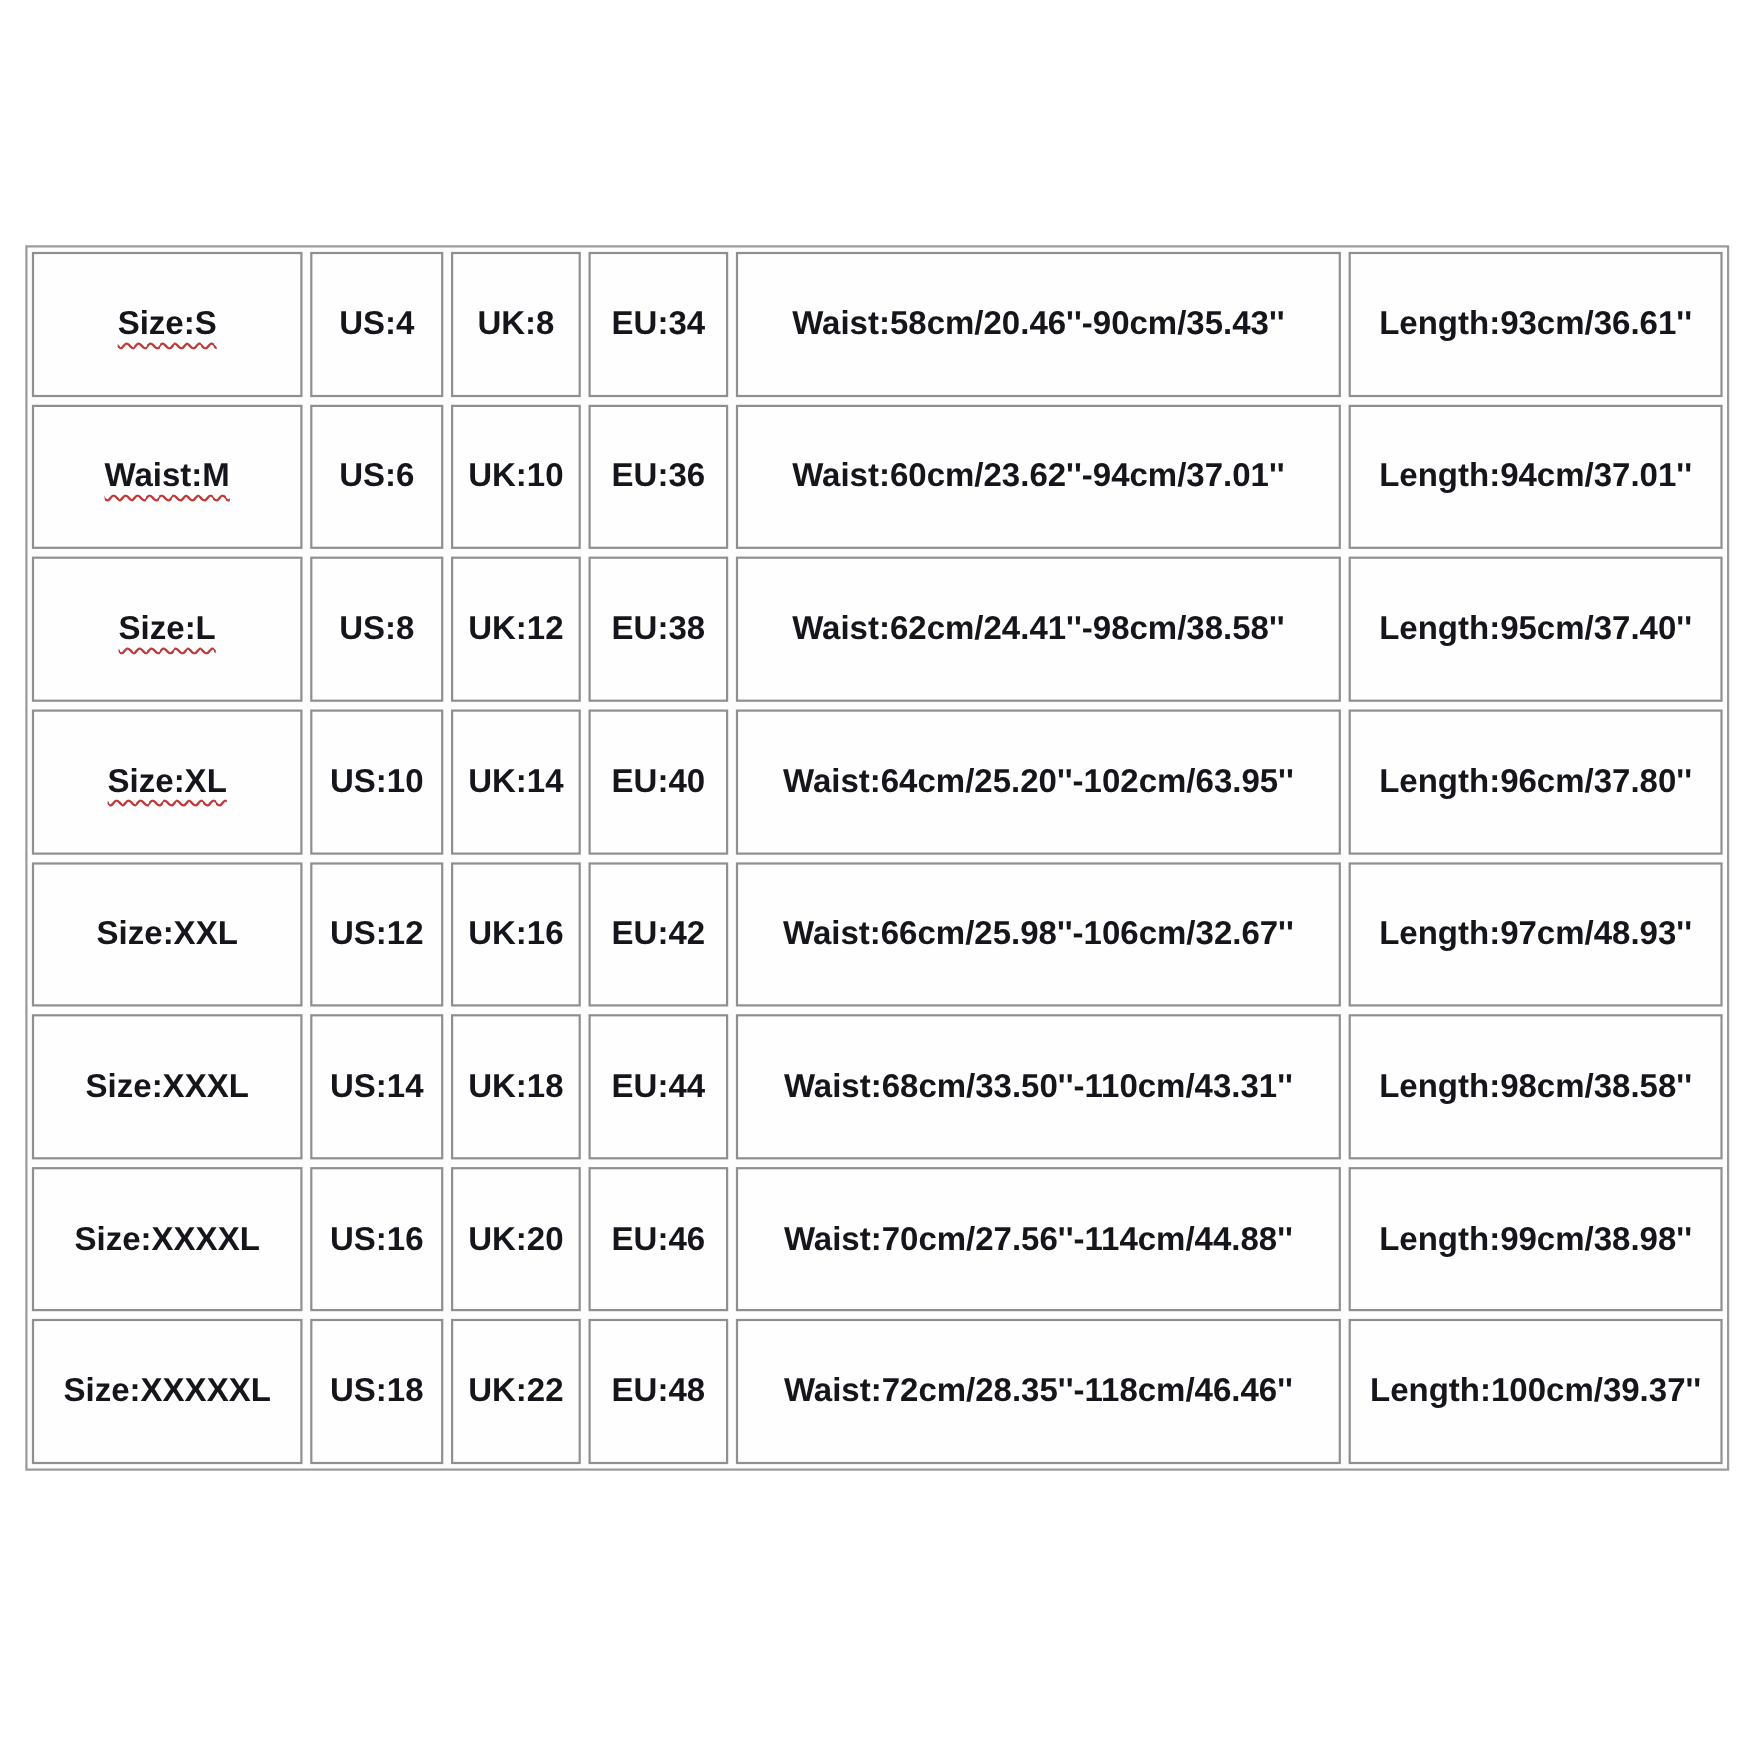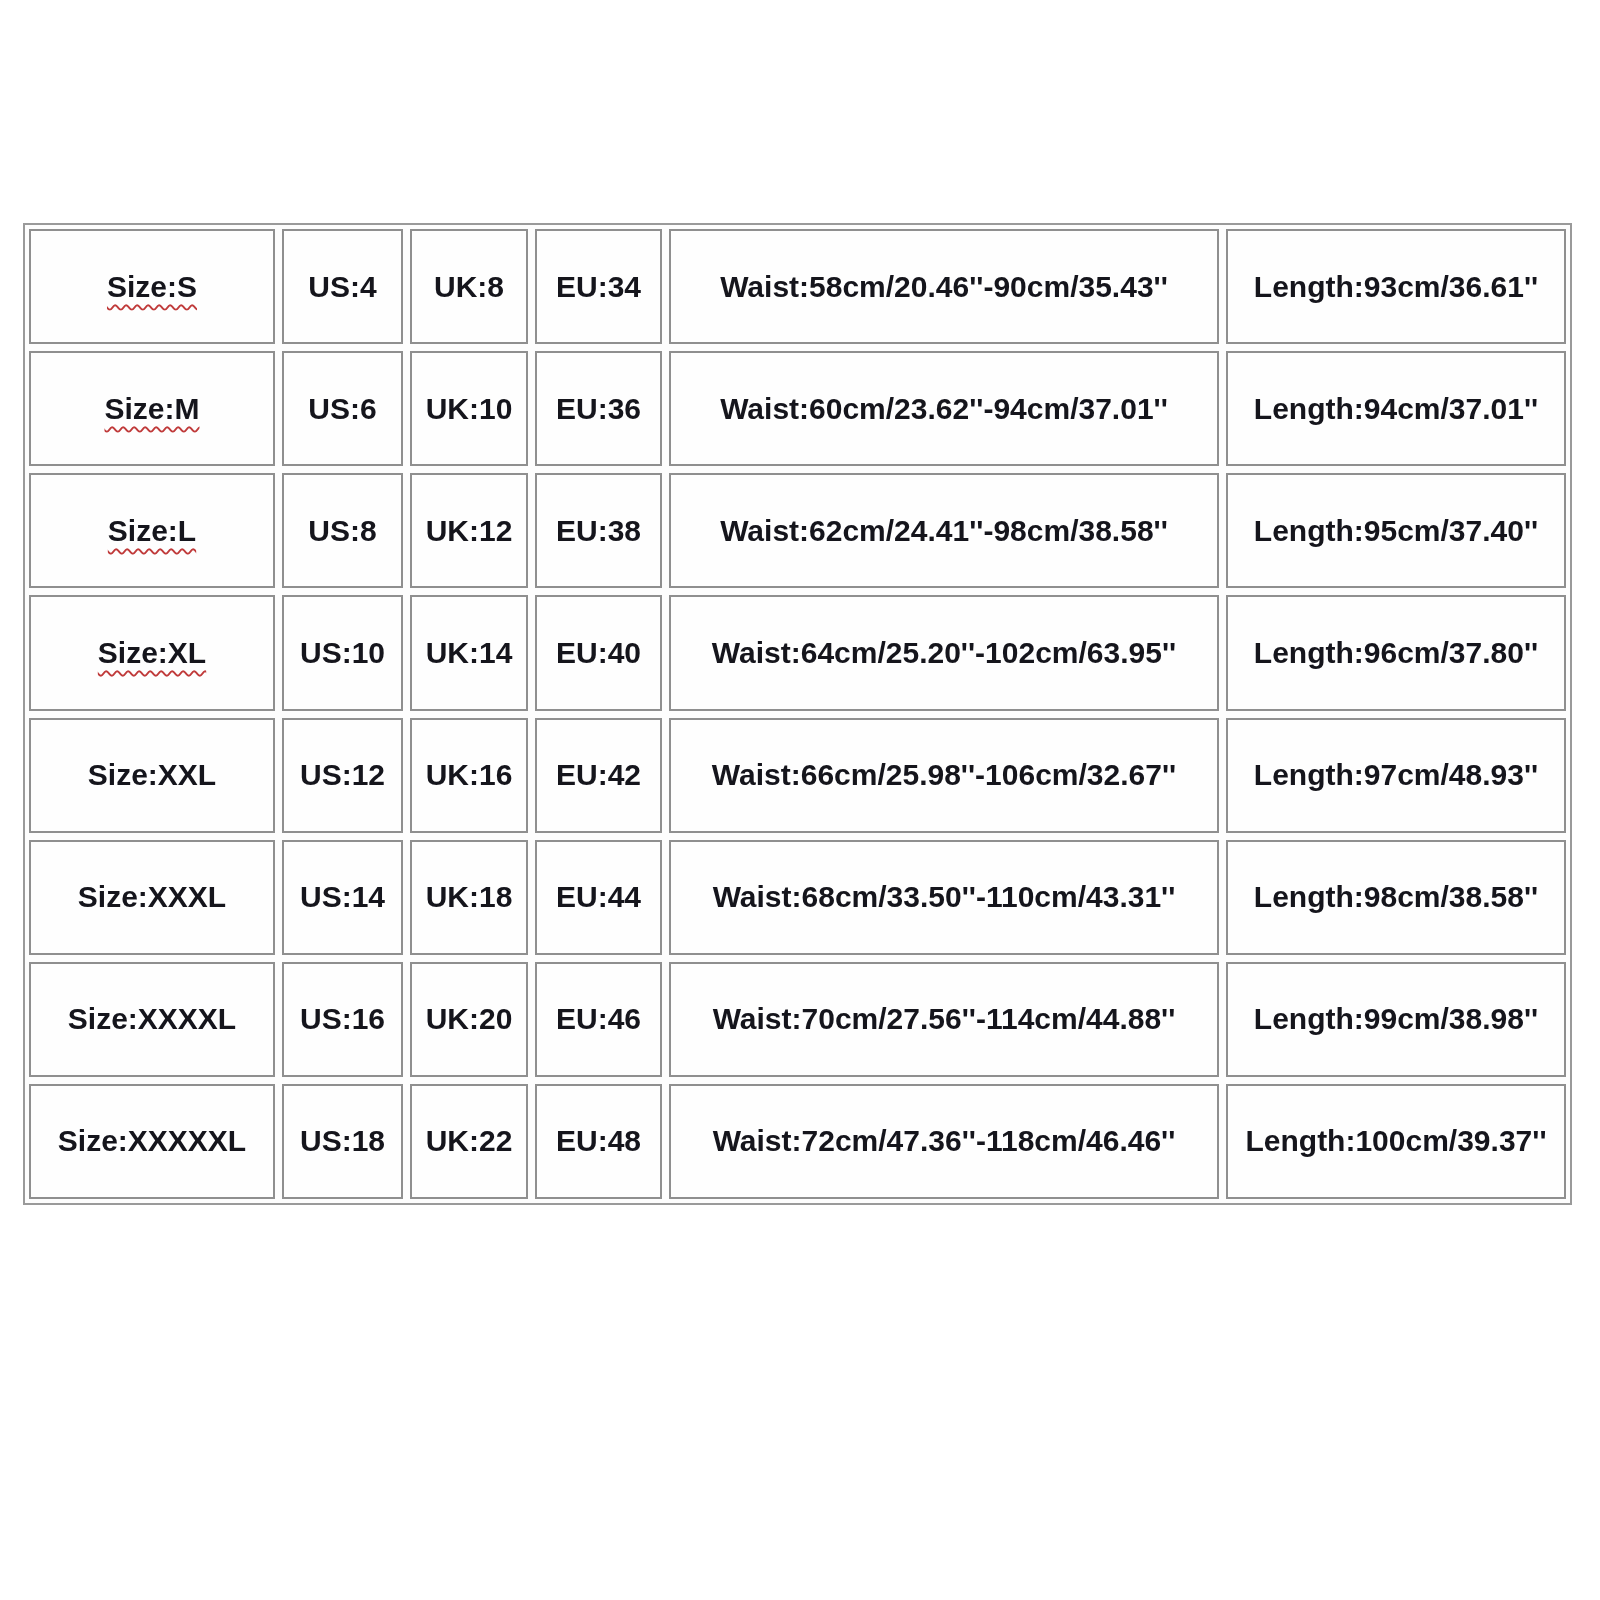--- a/index.html
+++ b/index.html
@@ -2,21 +2,21 @@
 <html><head>
 <meta charset="utf-8">
 <style>
   html,body{margin:0;padding:0;background:#ffffff;}
   body{
     width:1600px;height:1600px;position:relative;
     font-family:"Liberation Sans",sans-serif;
     -webkit-font-smoothing:antialiased;
   }
   .size-table{
-    position:absolute;left:23px;top:223px;width:1549px;height:982px;
+    position:absolute;left:23px;top:223px;width:1549px;height:1114px;
     background:#fdfdfd;border:2px solid #9a9a9a;padding:4px;
     display:grid;
     grid-template-columns:246px 121px 118px 127px 550px 1fr;
     grid-template-rows:repeat(8,1fr);
     gap:7px;box-sizing:border-box;
   }
   .row{display:contents;}
   .cell{
     border:2px solid #8f8f8f;background:#fefefe;
     display:flex;align-items:center;justify-content:center;
@@ -43,21 +43,21 @@
       </div>
     <div class="cell">US:4</div>
     <div class="cell">UK:8</div>
     <div class="cell">EU:34</div>
     <div class="cell">Waist:58cm/20.46''-90cm/35.43''</div>
     <div class="cell">Length:93cm/36.61''</div>
   </div>
 
   <div class="row">
     <div class="cell">
-        <span class="sq">Size:M</span>
+        <span class="sq">Waist:M</span>
       </div>
     <div class="cell">US:6</div>
     <div class="cell">UK:10</div>
     <div class="cell">EU:36</div>
     <div class="cell">Waist:60cm/23.62''-94cm/37.01''</div>
     <div class="cell">Length:94cm/37.01''</div>
   </div>
 
   <div class="row">
     <div class="cell">
@@ -114,17 +114,17 @@
     <div class="cell">Length:99cm/38.98''</div>
   </div>
 
   <div class="row">
     <div class="cell">
         <span>Size:XXXXXL</span>
       </div>
     <div class="cell">US:18</div>
     <div class="cell">UK:22</div>
     <div class="cell">EU:48</div>
-    <div class="cell">Waist:72cm/47.36''-118cm/46.46''</div>
+    <div class="cell">Waist:72cm/28.35''-118cm/46.46''</div>
     <div class="cell">Length:100cm/39.37''</div>
   </div>
 
 </div>
 
 </body></html>

